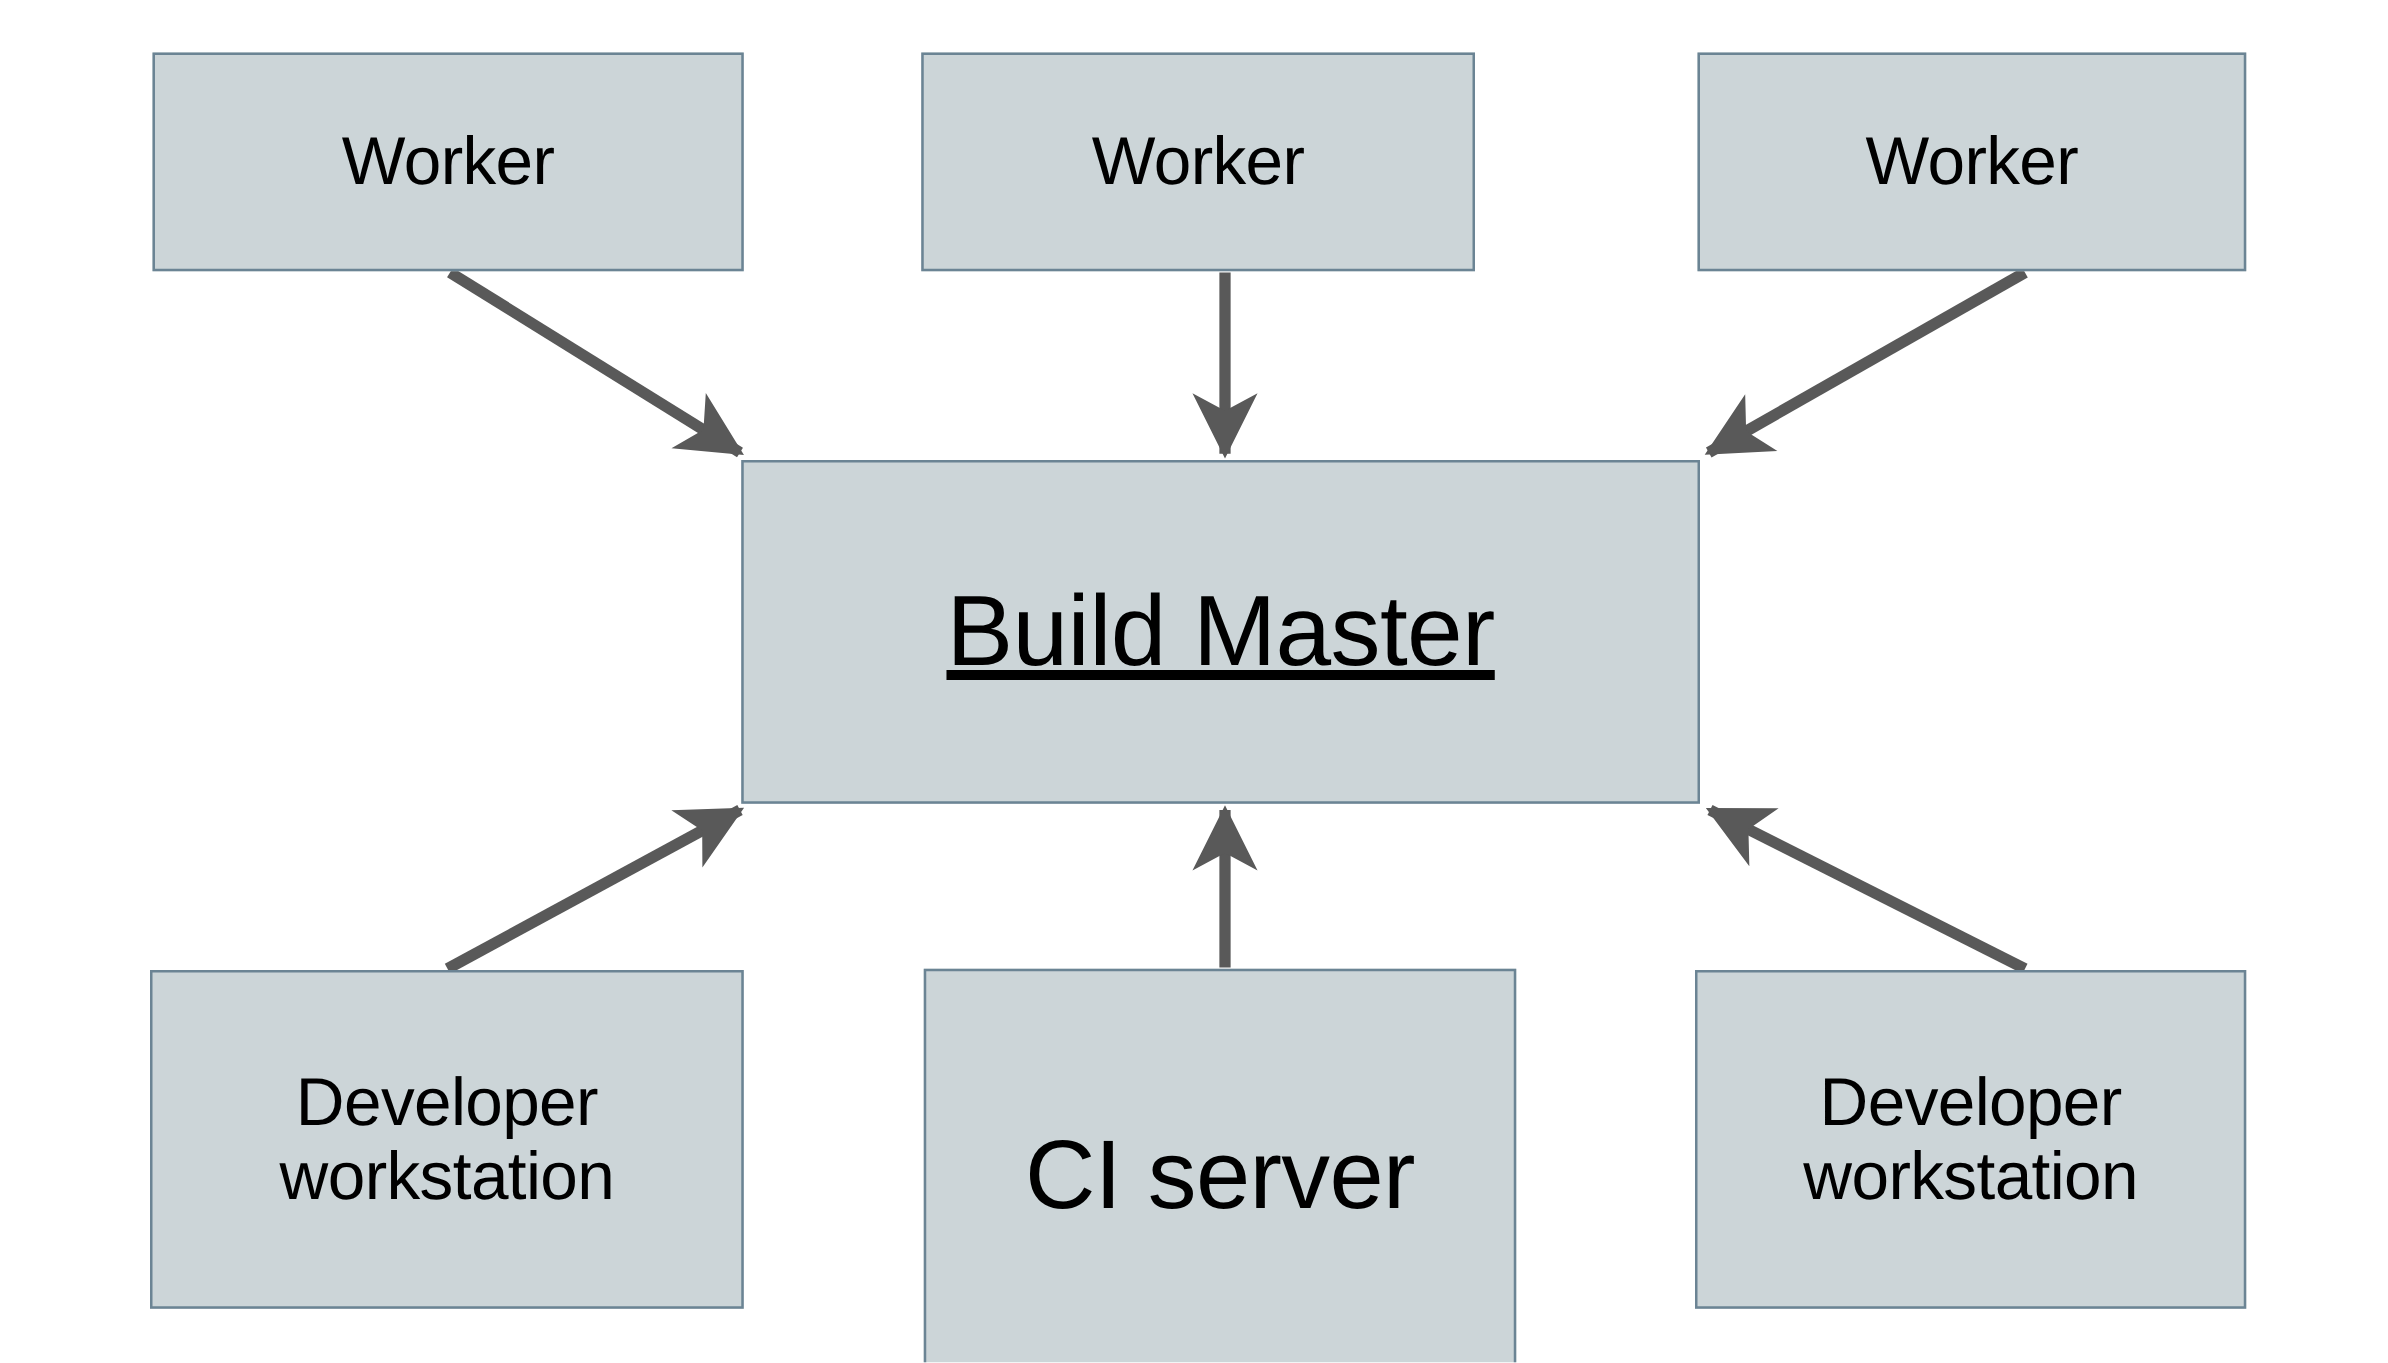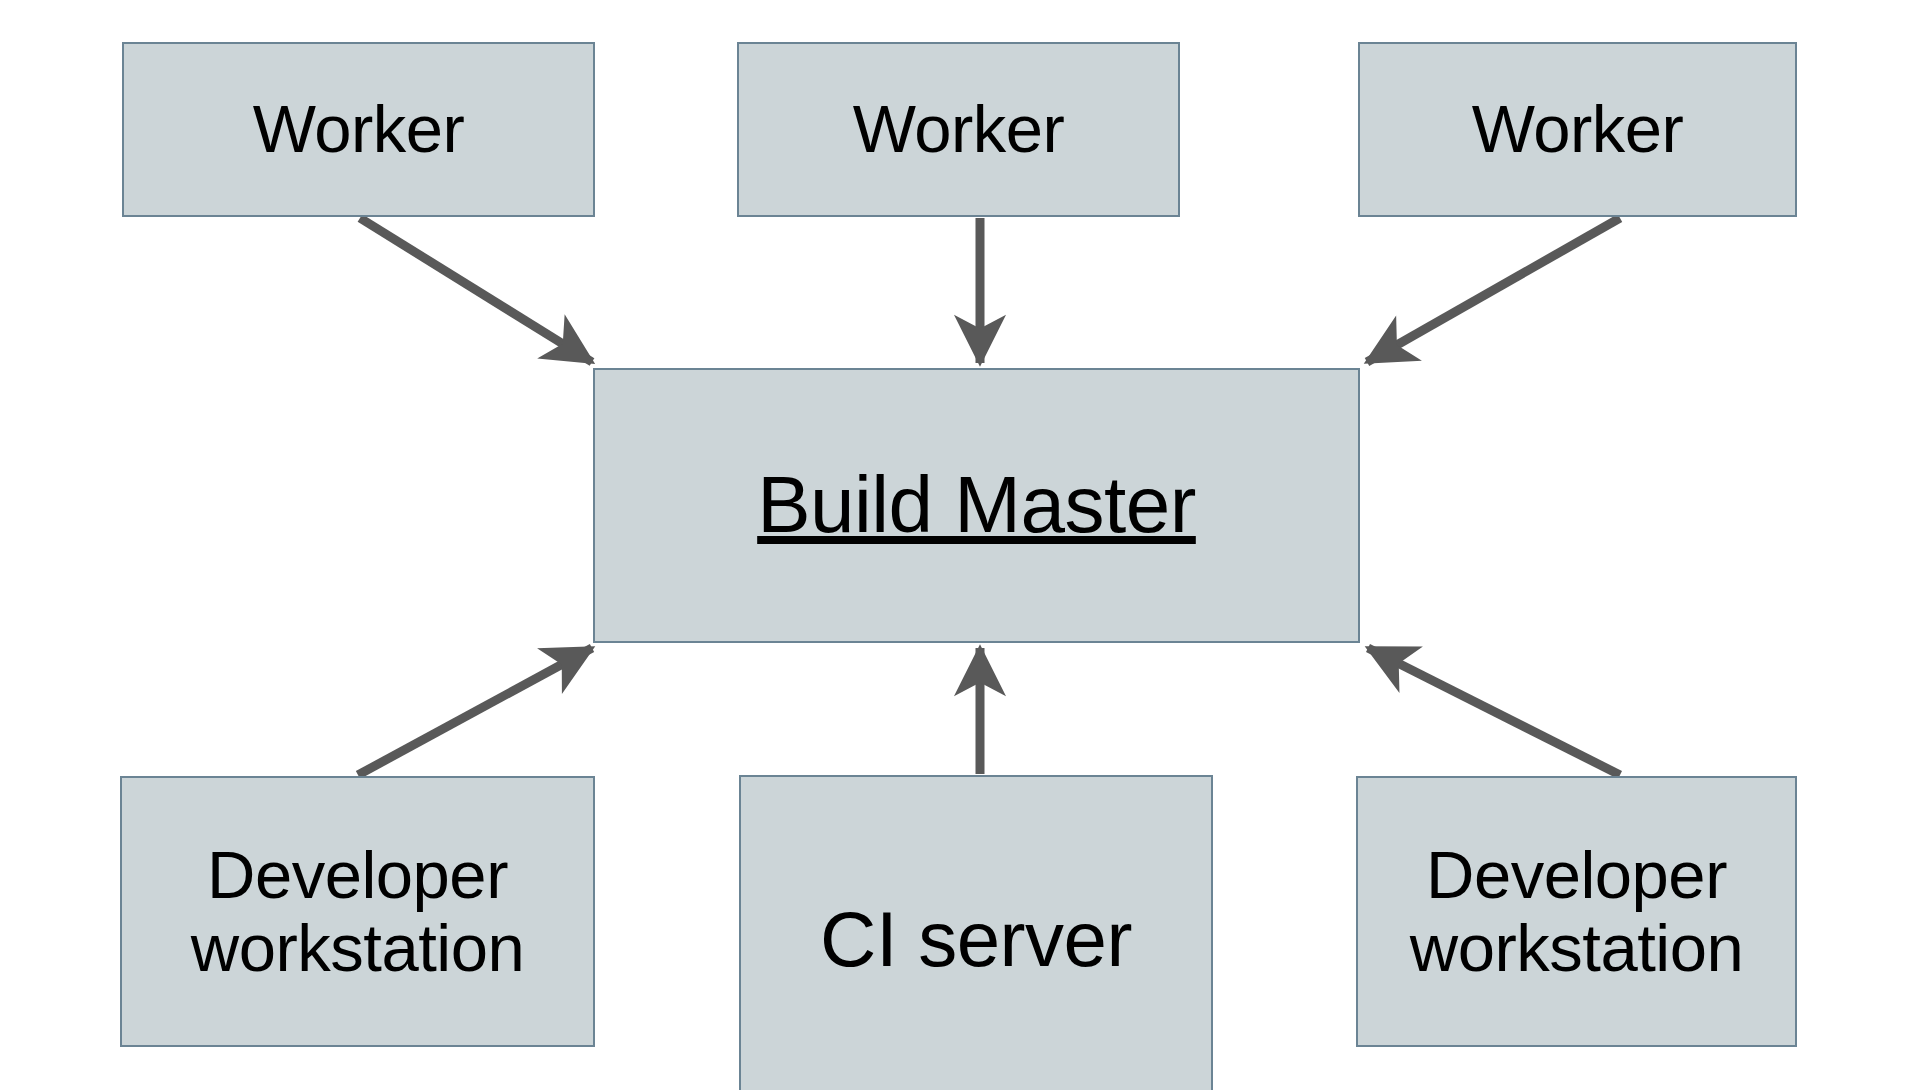--- a/index.html
+++ b/index.html
@@ -33,21 +33,21 @@
     border: 2px solid #6b8494;
     display: flex;
     align-items: center;
     justify-content: center;
     text-align: center;
   }
   .node-label {
     color: #000000;
     font-family: "Liberation Sans", sans-serif;
     font-weight: 400;
-    font-size: 67px;
+    font-size: 54px;
     line-height: 1.08;
     letter-spacing: -0.5px;
     white-space: pre-line;
     padding: 0 6px;
   }
   
   .n-worker-1 { left: 122px;  top: 42px;  width: 473px; height: 175px; }
   .n-worker-2 { left: 737px;  top: 42px;  width: 443px; height: 175px; }
   .n-worker-3 { left: 1358px; top: 42px;  width: 439px; height: 175px; }
   .n-build-master { left: 593px; top: 368px; width: 767px; height: 275px; text-decoration: underline; }

